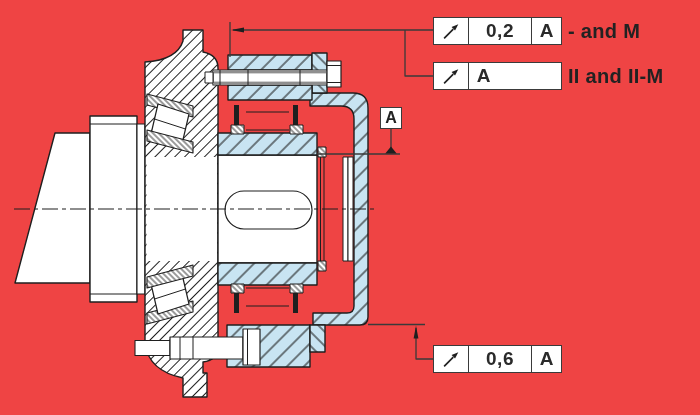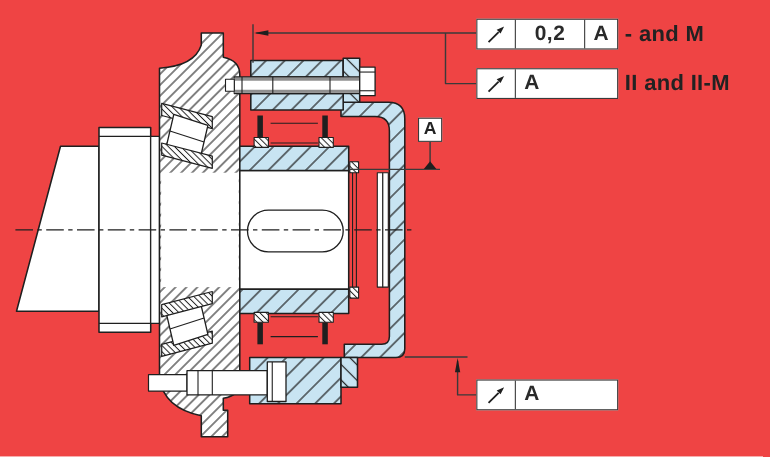--- a/index.html
+++ b/index.html
@@ -181,19 +181,20 @@
   </div>
   <div class="note" style="top:62px">II and II-M</div>
 
   <div class="fcf" style="top:345px">
     <div class="cell sym">
       <svg width="22" height="22" viewBox="0 0 24 24">
         <line x1="4.5" y1="20" x2="14.5" y2="10" stroke="#1f1f1f" stroke-width="1.8"></line>
         <polygon points="20,4.5 12.6,7.6 16.4,11.4" fill="#1f1f1f"></polygon>
       </svg>
     </div>
+    <div class="cell val">0,6</div>
     <div class="cell dat">A</div>
   </div>
   <div class="note" style="top:345px"></div>
 
   <div class="datumbox">A</div>
 
 </div>
 
 </body></html>

